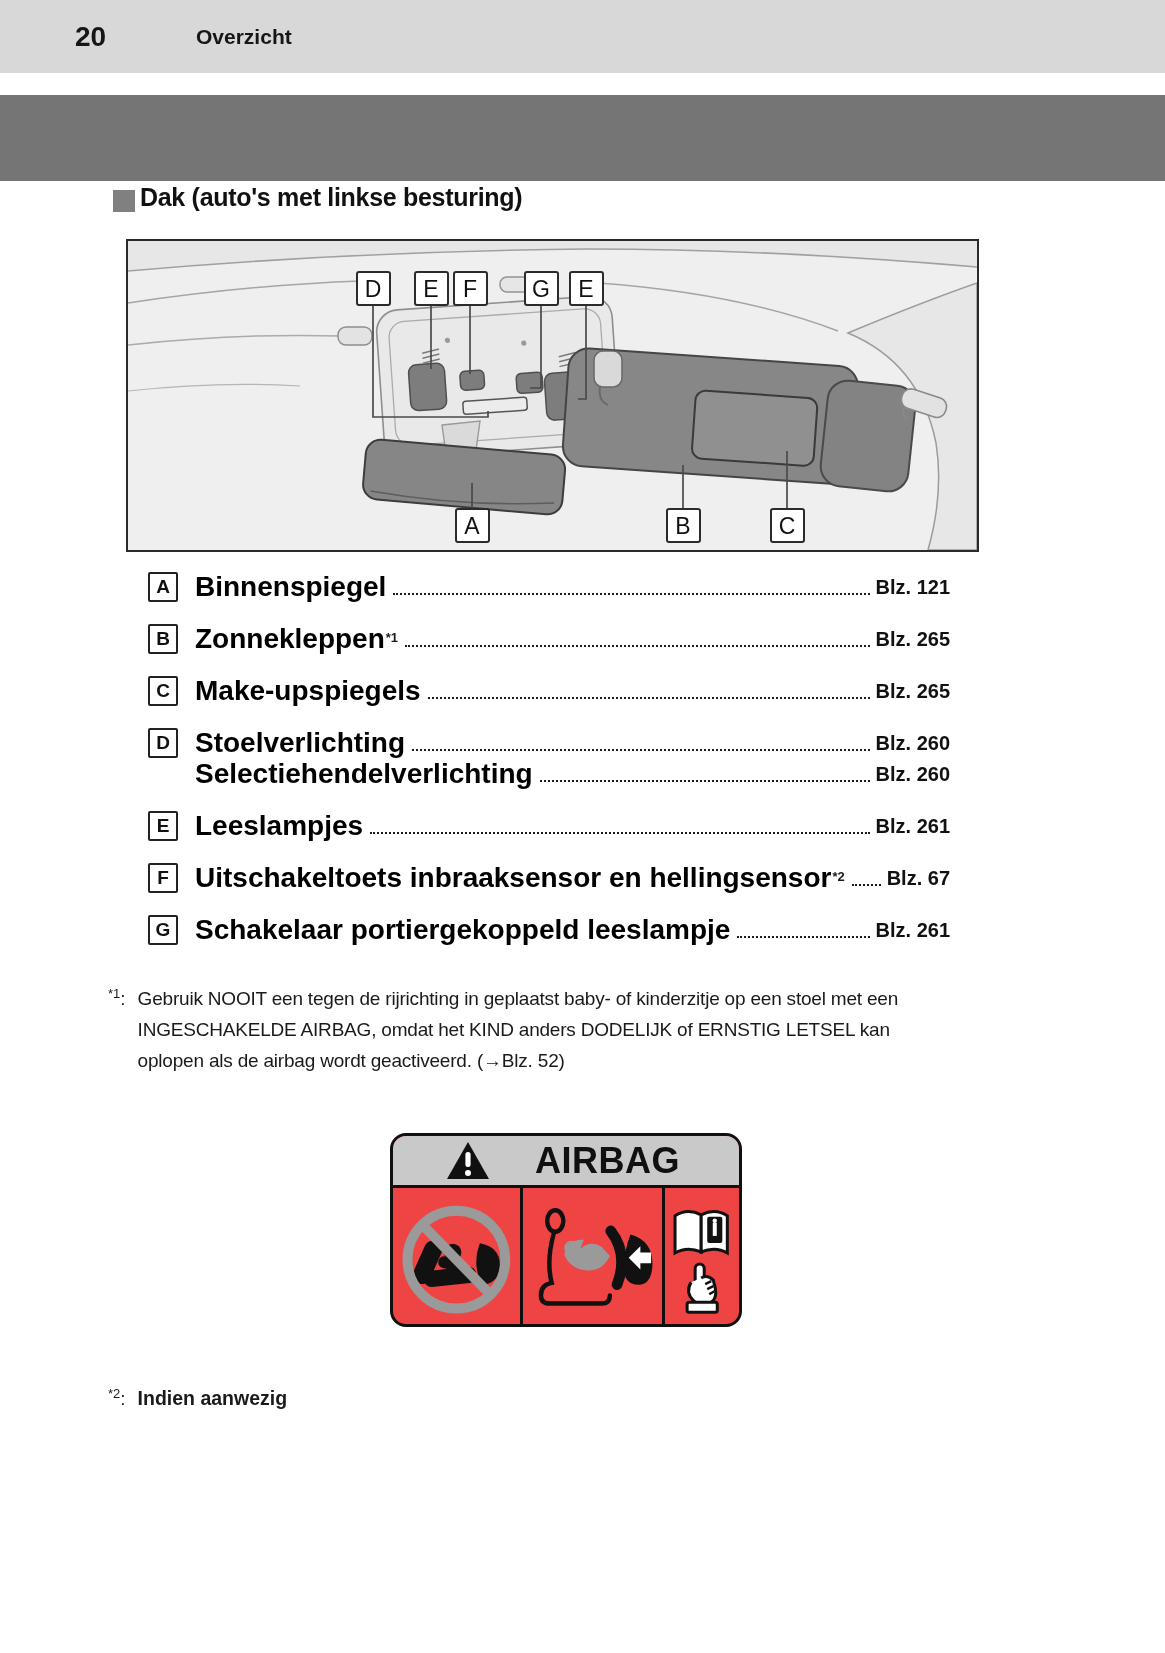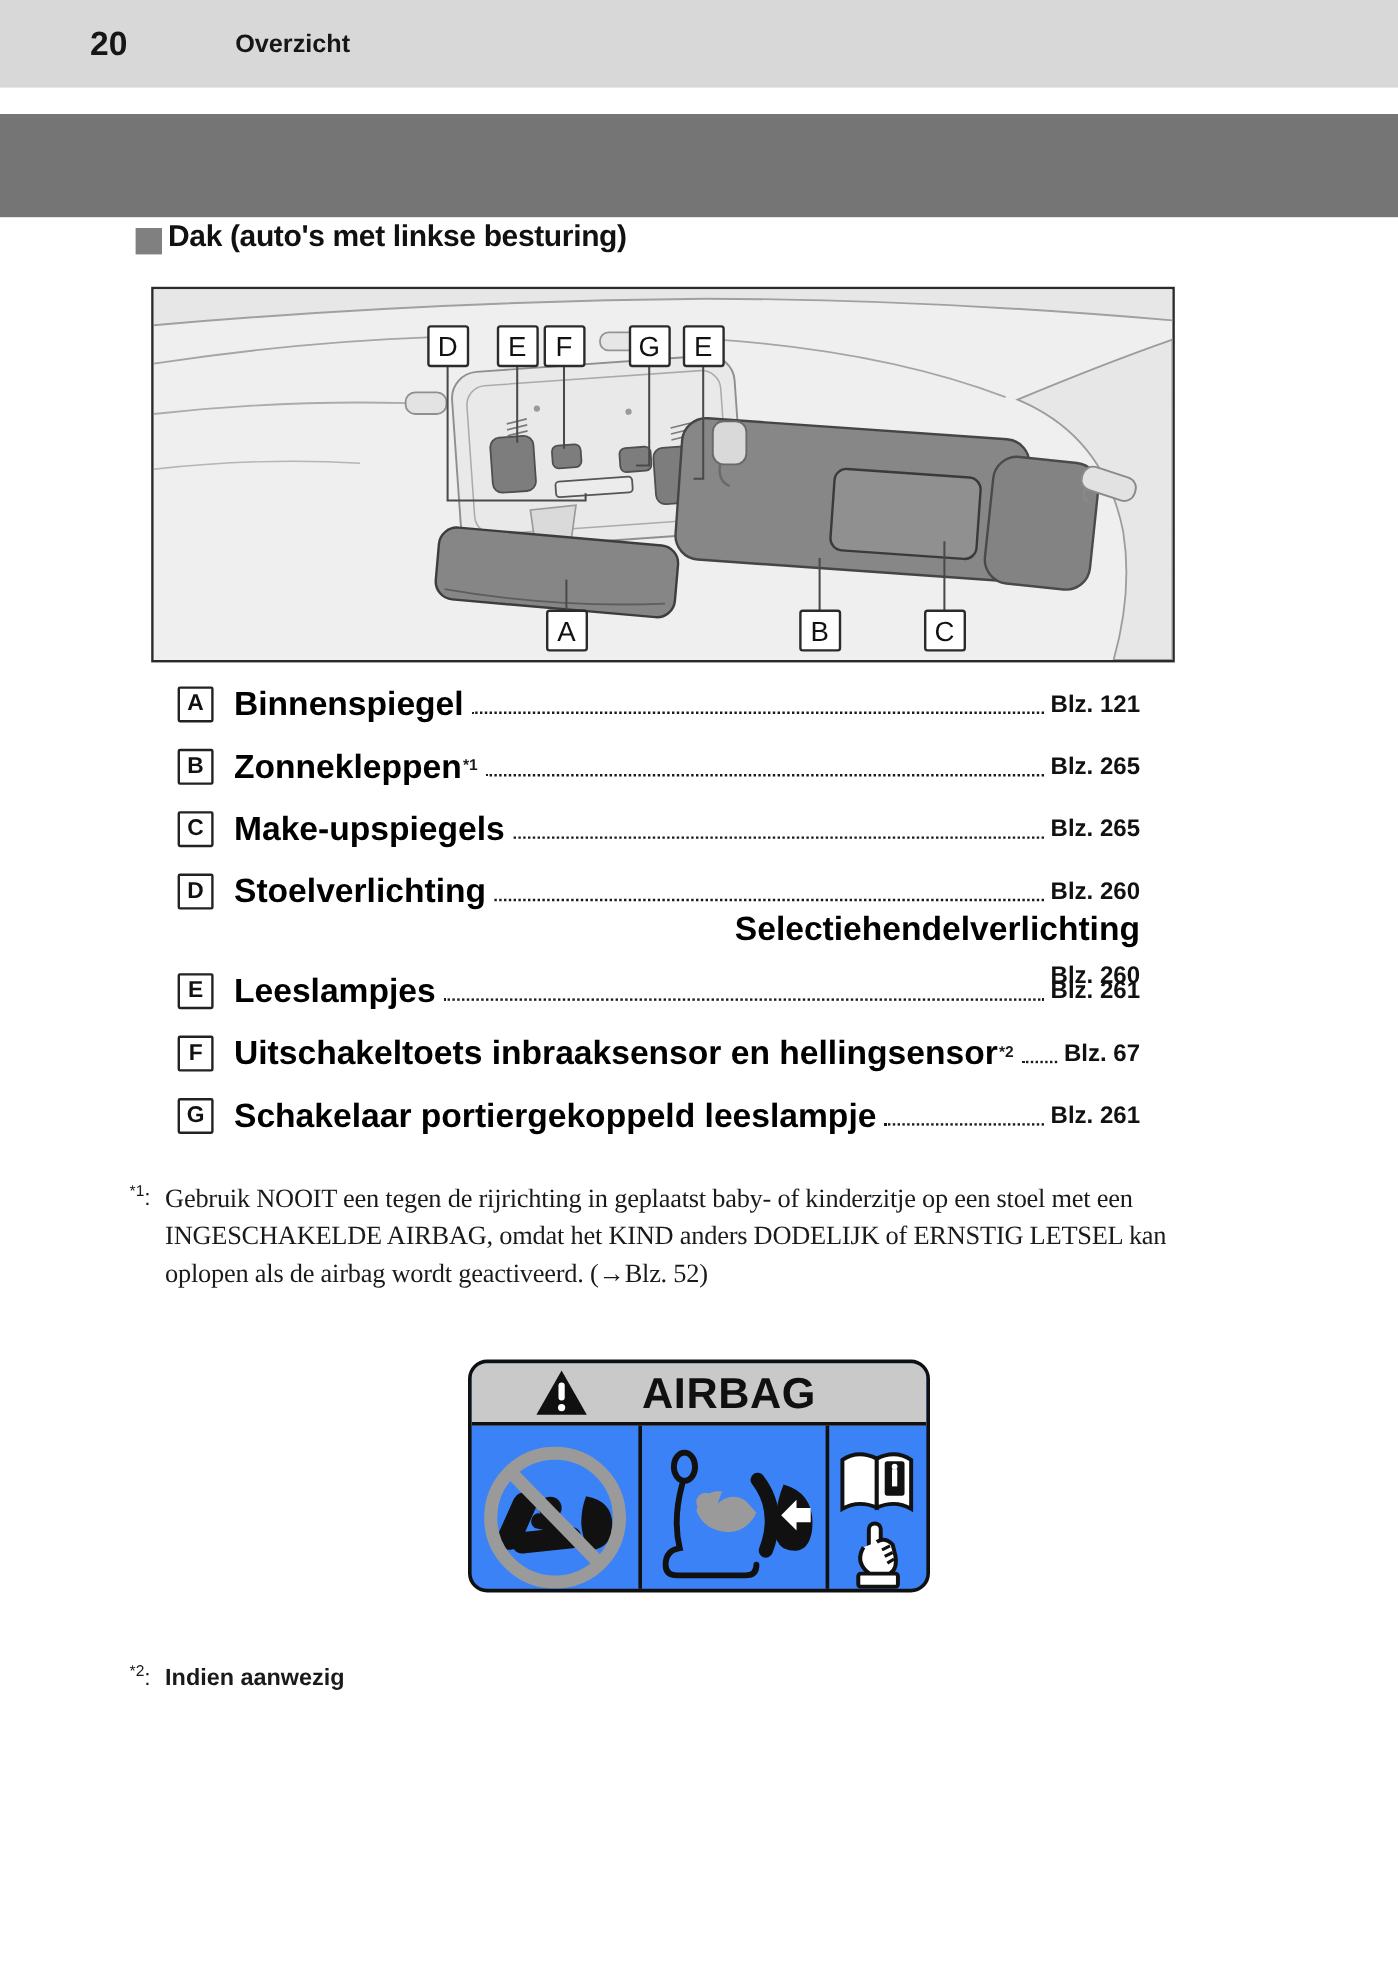--- a/index.html
+++ b/index.html
@@ -28,37 +28,37 @@
   .figure svg { display:block; width:100%; height:100%; }
 
   
   .legend { left:148px; top:572px; width:802px; }
   .lrow { display:flex; align-items:flex-start; margin-bottom:22px; }
   .keybox { width:30px; height:30px; border:2px solid #222; border-radius:2px;
     background:#fff; flex:0 0 30px; text-align:center; line-height:26px;
     font-size:19px; font-weight:bold; color:#111; }
   .lcontent { flex:1; margin-left:17px; }
   .lline { display:flex; align-items:flex-end; height:30px; }
-  .lline + .lline { margin-top:1px;flex-direction:column; }
+  .lline + .lline { margin-top:1px; }
   .ltext { font-size:28px; font-weight:bold; line-height:30px; white-space:nowrap; color:#000000; }
   .lsup { font-size:13px; font-weight:bold; position:relative; top:-9px; margin-left:1px; }
   .dots { flex:1; border-bottom:2.6px dotted #1b1b1b; margin:0 6px 7px 7px; }
   .pref { font-size:20px; font-weight:bold; line-height:30px; white-space:nowrap; color:#111; }
 
   
   .footnote1 { left:108px; top:983px; display:flex; }
   .fn-marker { font-size:19px; line-height:31px; white-space:nowrap; }
   .fn-sup { font-size:13px; position:relative; top:-7px; }
-  .fn-body { margin-left:12px; font-size:22px; line-height:31px; letter-spacing:-0.2px;font-family:Liberation Serif, serif; }
+  .fn-body { margin-left:12px; font-size:19px; line-height:31px; letter-spacing:-0.2px; }
   .fn-body div { white-space:nowrap; }
   .footnote2 { left:108px; top:1383px; display:flex; }
   .fn2-text { margin-left:12px; font-size:19.5px; line-height:31px;font-weight:bold; }
 
   
-  .airbag { left:390px; top:1133px; width:385px; height:194px; background:#3b82f6;
+  .airbag { left:390px; top:1133px; width:352px; height:194px; background:#ef4444;
     border:3px solid #101010; border-radius:16px; overflow:hidden;
     display:flex; flex-direction:column; }
   .al-header { height:52px; background:#c9c9c9; border-bottom:3px solid #101010;
     display:flex; align-items:center; flex:0 0 52px; }
   .al-tri { margin-left:52px; width:46px; height:42px; }
   .al-title { margin-left:44px; font-size:36px; font-weight:bold; color:#101010;
     letter-spacing:0.5px; }
   .al-body { flex:1; display:flex; }
   .al-cell { height:100%; }
   .al-c1 { width:37.5%; border-right:3px solid #101010; }

